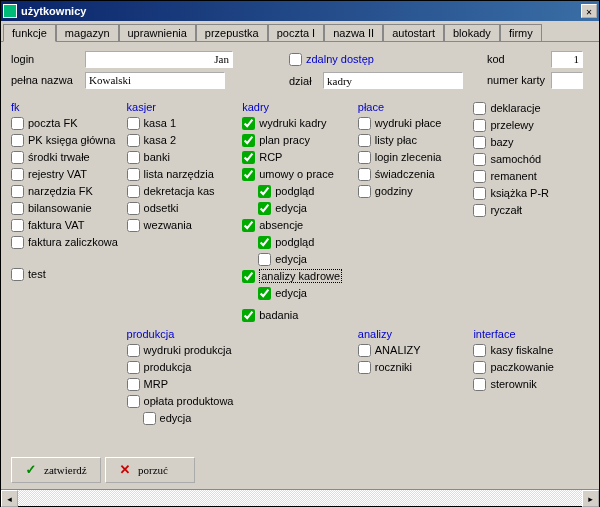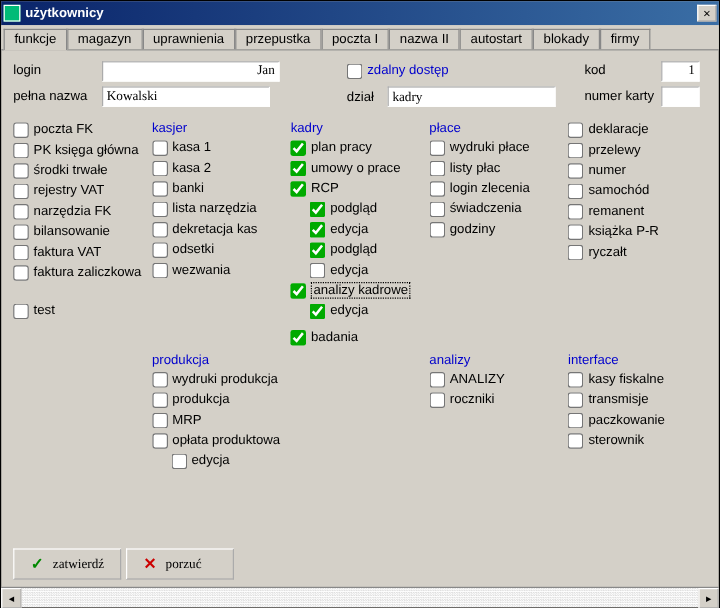--- a/index.html
+++ b/index.html
@@ -88,20 +88,21 @@
         </div>
         <div class="row">
           <span class="lbl" style="width:60px">numer karty</span>
           <input type="text" style="width: 32px;" value="">
         </div>
       </div>
     </div>
 
     <div class="columns" id="upper-cols">
         <div class="col">
+          <div class="section-header">fk</div>
           <div class="ck">
             <input type="checkbox" style="">
             <label>poczta FK</label>
           </div>
           <div class="ck">
             <input type="checkbox" style="">
             <label>PK księga główna</label>
           </div>
           <div class="ck">
             <input type="checkbox" style="">
@@ -161,38 +162,46 @@
           </div>
           <div class="ck">
             <input type="checkbox" style="">
             <label>wezwania</label>
           </div>
         </div>
         <div class="col">
           <div class="section-header">kadry</div>
           <div class="ck">
             <input type="checkbox" checked="" style="">
+            <label>wydruki kadry</label>
+          </div>
+          <div class="ck">
+            <input type="checkbox" checked="" style="">
             <label>plan pracy</label>
           </div>
           <div class="ck">
             <input type="checkbox" checked="" style="">
+            <label>RCP</label>
+          </div>
+          <div class="ck">
+            <input type="checkbox" checked="" style="">
             <label>umowy o prace</label>
           </div>
-          <div class="ck">
-            <input type="checkbox" checked="" style="">
-            <label>RCP</label>
-          </div>
           <div class="ck indent">
             <input type="checkbox" checked="" style="">
             <label>podgląd</label>
           </div>
           <div class="ck indent">
             <input type="checkbox" checked="" style="">
             <label>edycja</label>
           </div>
+          <div class="ck">
+            <input type="checkbox" checked="" style="">
+            <label>absencje</label>
+          </div>
           <div class="ck indent">
             <input type="checkbox" checked="" style="">
             <label>podgląd</label>
           </div>
           <div class="ck indent">
             <input type="checkbox" style="">
             <label>edycja</label>
           </div>
           <div class="ck selected">
             <input type="checkbox" checked="" style="">
@@ -235,21 +244,21 @@
           <div class="ck">
             <input type="checkbox" style="">
             <label>deklaracje</label>
           </div>
           <div class="ck">
             <input type="checkbox" style="">
             <label>przelewy</label>
           </div>
           <div class="ck">
             <input type="checkbox" style="">
-            <label>numer</label>
+            <label>bazy</label>
           </div>
           <div class="ck">
             <input type="checkbox" style="">
             <label>samochód</label>
           </div>
           <div class="ck">
             <input type="checkbox" style="">
             <label>remanent</label>
           </div>
           <div class="ck">
@@ -297,24 +306,20 @@
           <div class="ck">
             <input type="checkbox" style="">
             <label>roczniki</label>
           </div>
         </div>
         <div class="col">
           <div class="section-header">interface</div>
           <div class="ck">
             <input type="checkbox" style="">
             <label>kasy fiskalne</label>
-          </div>
-          <div class="ck">
-            <input type="checkbox" style="">
-            <label>transmisje</label>
           </div>
           <div class="ck">
             <input type="checkbox" style="">
             <label>paczkowanie</label>
           </div>
           <div class="ck">
             <input type="checkbox" style="">
             <label>sterownik</label>
           </div>
         </div>

